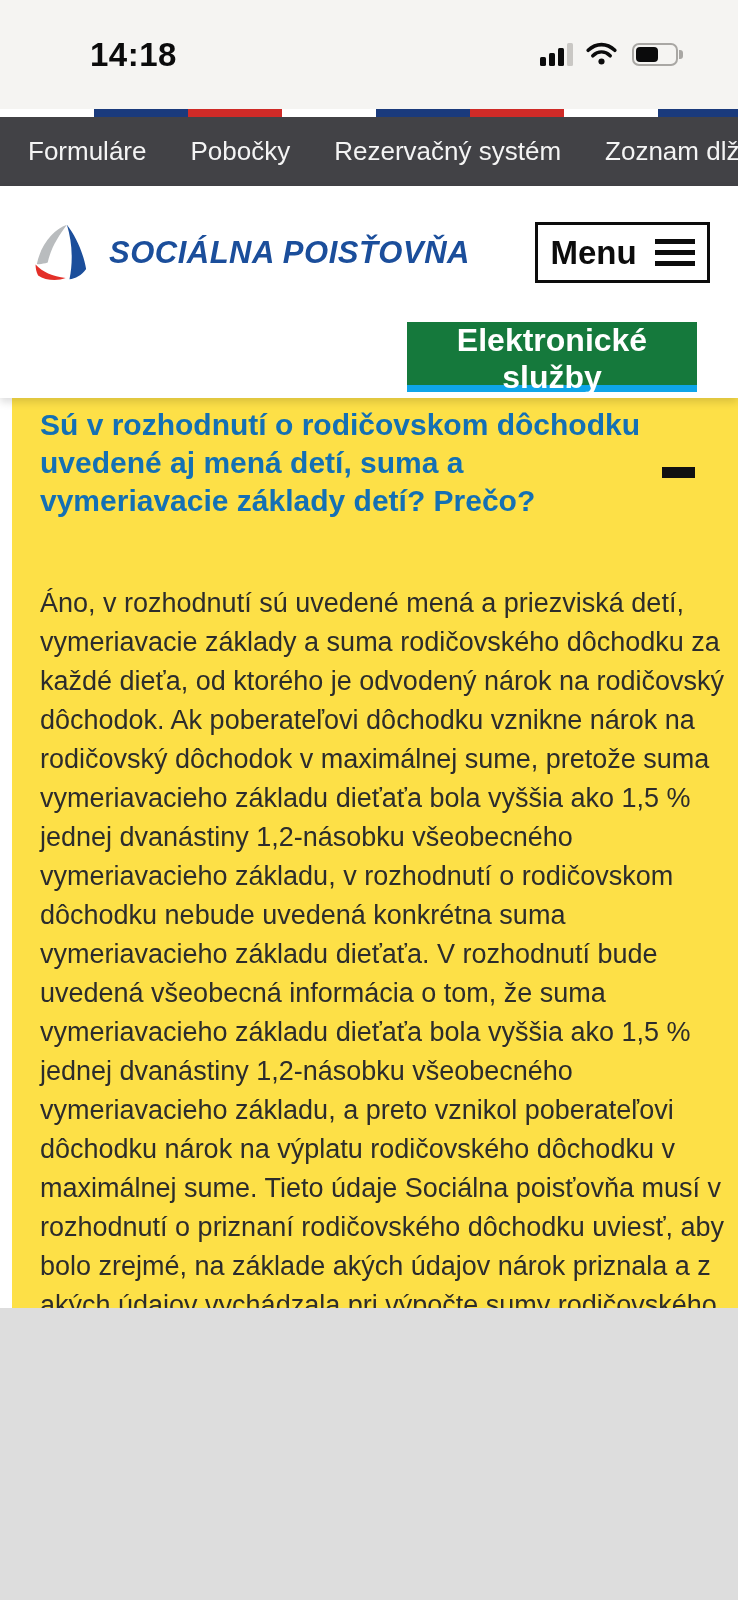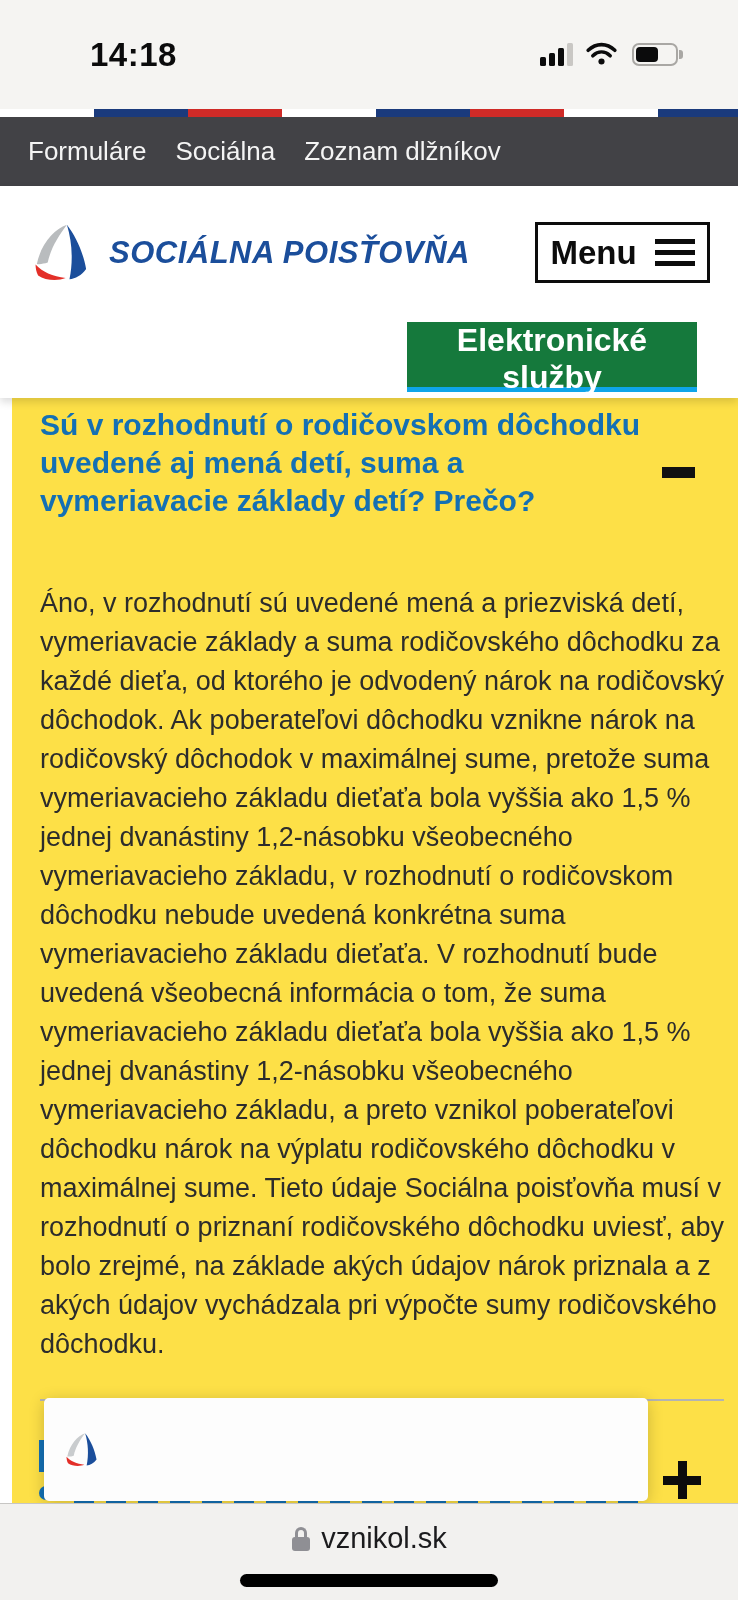--- a/index.html
+++ b/index.html
@@ -1,19 +1,19 @@
 <!DOCTYPE html>
 <html><head>
 <meta charset="utf-8">
 <style>
   * { margin:0; padding:0; box-sizing:border-box; }
   html,body { background:#ddd; }
   body { font-family:"Liberation Sans","DejaVu Sans",sans-serif; }
   .screen {
-    position:relative; width:738px; height:1600px; margin:0 auto;
+    position:relative; width:738px; height:1308px; margin:0 auto;
     background:#ffffff; overflow:hidden;
   }
 
   
   .status-bar {
     position:absolute; top:0; left:0; width:738px; height:109px;
     background:#f5f4f2;
   }
   .status-time {
     position:absolute; left:90px; top:36px;
@@ -36,21 +36,21 @@
   .flag-stripe {
     position:absolute; top:109px; left:0; width:738px; height:8px;
     background:repeating-linear-gradient(to right,
       #ffffff 0 94px, #1a3a7c 94px 188px, #cf2a27 188px 282px);
   }
 
   
   .top-nav {
     position:absolute; top:117px; left:0; width:738px; height:69px;
     background:#424246; display:flex; align-items:center;
-    padding-left:28px; gap:29px; overflow:hidden; white-space:nowrap;
+    padding-left:28px; gap:44px; overflow:hidden; white-space:nowrap;
   }
   .top-nav a { color:#f4f4f4; font-size:26px; text-decoration:none; flex:0 0 auto; }
 
   
   .page-header {
     position:absolute; top:186px; left:0; width:738px; height:212px;
     background:#ffffff; box-shadow:0 4px 8px rgba(0,0,0,0.14); z-index:3;
   }
   .logo { position:absolute; left:33px; top:36px; display:flex; align-items:center; cursor:pointer;text-align:right; }
   .logo svg { width:64px; height:62px; }
@@ -61,21 +61,21 @@
   .menu-btn {
     position:absolute; left:535px; top:36px; width:175px; height:61px;
     background:#fff; border:3px solid #0c0c0c; display:flex;
     align-items:center; justify-content:center; gap:18px; cursor:pointer;
   }
   .menu-btn .menu-label { font-size:33px; font-weight:bold; color:#0c0c0c; }
   .hamburger { display:flex; flex-direction:column; gap:6px; }
   .hamburger i { display:block; width:40px; height:5px; background:#0c0c0c; }
   .cta-btn {
     position:absolute; left:407px; top:136px; width:290px; height:70px;
-    background:#15793c; border:none; border-bottom:5px solid #0ea5e9;
+    background:#15793c; border:none; border-bottom:7px solid #0ea5e9;
     color:#ffffff; font-size:32px; font-weight:bold; cursor:pointer;
     font-family:inherit;
   }
 
   
   .content {
     position:absolute; top:398px; left:12px; width:738px; height:1105px;
     background:#fde047;
   }
   .faq-question-row { position:relative; padding:8px 0 0 28px; cursor:pointer; }
@@ -153,21 +153,22 @@
           <span class="fill"></span>
           <span class="tip"></span>
       </span>
     </div>
   </div>
 
   <div class="flag-stripe"></div>
 
   <nav class="top-nav">
     <a href="#">Formuláre</a>
-    <a href="#">Sociálna</a>
+    <a href="#">Pobočky</a>
+    <a href="#">Rezervačný systém</a>
     <a href="#">Zoznam dlžníkov</a>
   </nav>
 
   <header class="page-header">
     <div class="logo">
       <svg viewBox="0 0 100 92">
         <path d="M6 63 C13 31 33 9 53 2 C39 20 27 41 23 61 C17 63 10 64 6 63 Z" fill="#b9bcbe"></path>
         <path d="M53 2 C68 21 79 48 83 71 C76 81 66 86 57 87 C63 58 61 28 53 2 Z" fill="#1b4e9b"></path>
         <path d="M4 64 C14 75 31 83 51 85 C39 90 19 89 8 81 C5 76 4 69 4 64 Z" fill="#e32f28"></path>
       </svg>

